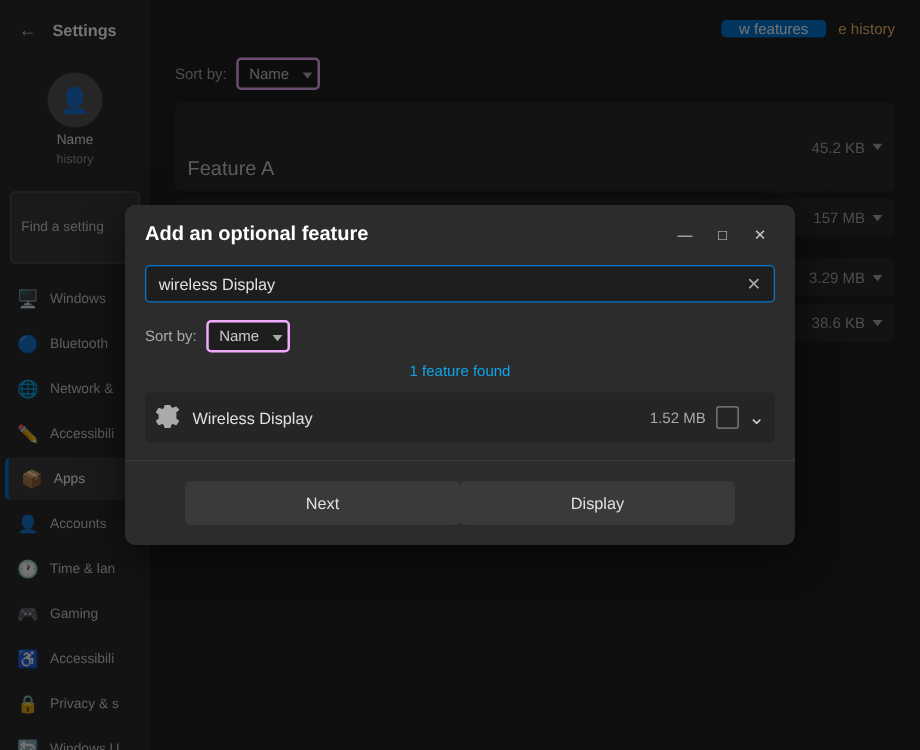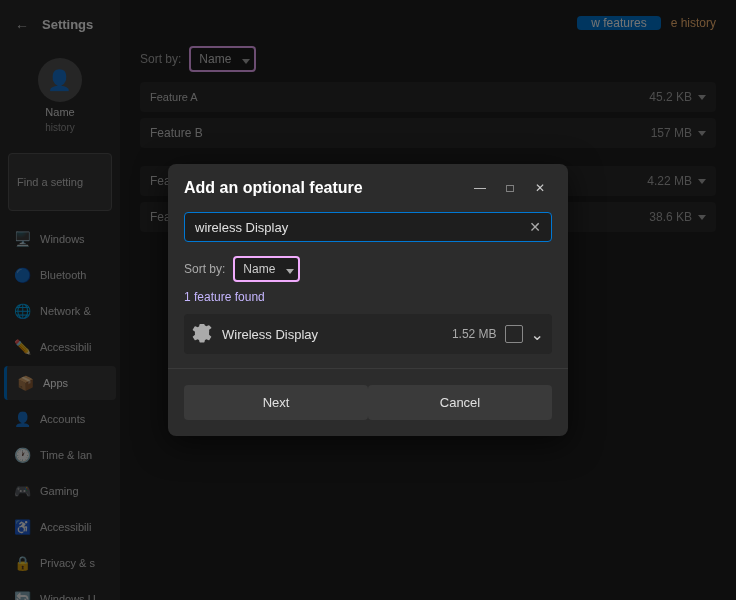--- a/index.html
+++ b/index.html
@@ -186,21 +186,21 @@
       left: 0; top: 0;
       width: 736px; height: 600px;
       background: rgba(0,0,0,0.55);
       display: flex;
       align-items: center;
       justify-content: center;
       z-index: 100;
     }
 
     .modal {
-      width: 400px;
+      width: 536px;
       background: #2c2c2c;
       border-radius: 8px;
       box-shadow: 0 8px 32px rgba(0,0,0,0.6);
       overflow: hidden;
       display: flex;
       flex-direction: column;
     }
 
     .modal-titlebar {
       display: flex;
@@ -274,23 +274,24 @@
       border: 2px solid #f0abfc;
       border-radius: 4px;
       padding: 4px 22px 4px 8px;
       font-size: 12px;
       cursor: pointer;
       appearance: none;
       position: relative;
     }
 
     .modal-found {
-      color: #c4b5fd;
+      color: #0ea5e9;
       font-size: 12px;
       margin-bottom: 10px;
+      text-align: center;
     }
 
     .modal-feature-row {
       display: flex;
       align-items: center;
       justify-content: space-between;
       padding: 10px 8px;
       background: #252525;
       border-radius: 4px;
       margin-bottom: 4px;
@@ -442,37 +443,37 @@
         <option>Name</option>
         <option>Size</option>
       </select>
       <span style="position:absolute;right:6px;top:50%;transform:translateY(-50%);pointer-events:none;">
         <span class="chevron-down"></span>
       </span>
     </div>
   </div>
   <div class="installed-list">
     <div class="installed-row" style="display:flex;align-items:center;justify-content:space-between;padding:8px 10px;background:#2a2a2a;border-radius:4px;margin-bottom:6px;">
-      <span style="color:#ccc;font-size:11px;">Feature A</span>
+      <span style="color:#ccc;font-size:16px;margin-top:37px;">Feature A</span>
       <div class="installed-size">
         <span>45.2 KB</span>
         <span class="chevron-down"></span>
       </div>
     </div>
     <div class="installed-row" style="display:flex;align-items:flex-start;justify-content:space-between;padding:8px 10px;background:#2a2a2a;border-radius:4px;margin-bottom:18px;">
       <span style="color:#ccc;font-size:12px;">Feature B</span>
       <div class="installed-size">
         <span>157 MB</span>
         <span class="chevron-down"></span>
       </div>
     </div>
     <div class="installed-row" style="display:flex;align-items:center;justify-content:space-between;padding:8px 10px;background:#2a2a2a;border-radius:4px;margin-bottom:6px;">
       <span style="color:#ccc;font-size:12px;">Feature C</span>
       <div class="installed-size">
-        <span>4.22 MB</span>
+        <span>3.29 MB</span>
         <span class="chevron-down"></span>
       </div>
     </div>
     <div class="installed-row" style="display:flex;align-items:center;justify-content:space-between;padding:8px 10px;background:#2a2a2a;border-radius:4px;margin-bottom:6px;">
       <span style="color:#ccc;font-size:12px;">Feature D</span>
       <div class="installed-size">
         <span>38.6 KB</span>
         <span class="chevron-down"></span>
       </div>
     </div>
@@ -524,16 +525,16 @@
         <div class="modal-feature-right">
           <span>1.52 MB</span>
           <div class="modal-checkbox"></div>
           <button class="modal-expand">⌄</button>
         </div>
       </div>
     </div>
 
     <div class="modal-footer">
       <button class="btn-next">Next</button>
-      <button class="btn-cancel">Cancel</button>
+      <button class="btn-cancel">Display</button>
     </div>
   </div>
 </div>
 
 </body></html>

